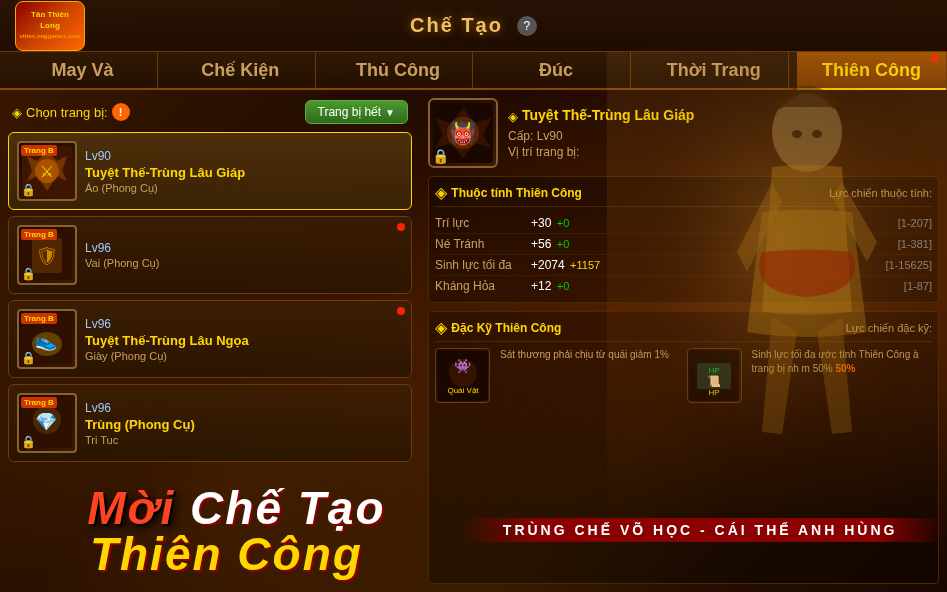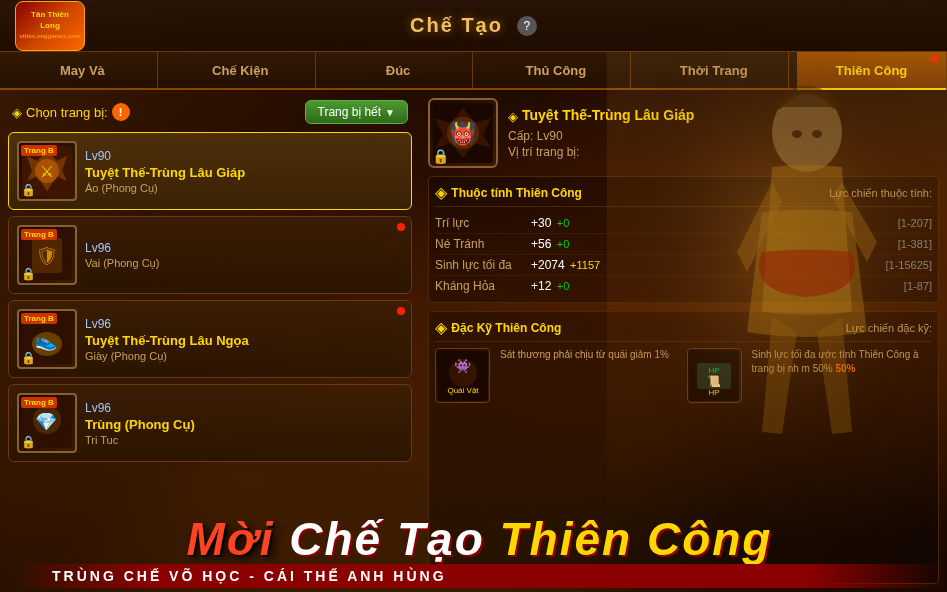--- a/index.html
+++ b/index.html
@@ -105,21 +105,21 @@
       display: flex;
       align-items: stretch;
       border-bottom: 2px solid #8b4500;
     }
 
     .tab {
       flex: 1;
       display: flex;
       align-items: center;
       justify-content: center;
-      font-size: 13px;
+      font-size: 18px;
       color: #c8a060;
       cursor: pointer;
       border-right: 1px solid #6b3a00;
       position: relative;
       font-weight: bold;
       margin-left: 8px;
     }
 
     .tab:first-child {
       border-left: none;
@@ -456,25 +456,25 @@
       bottom: 0;
       width: 340px;
       z-index: 3;
       overflow: hidden;
       pointer-events: none;
     }
 
     
     .bottom-banner {
       position: absolute;
-      bottom: 0; left: 12px; right: 0;
+      bottom: 0; left: 0; right: 0;
       height: 120px;
       z-index: 10;
       display: flex;
-      flex-direction: column;
+      flex-direction: row;
       align-items: center;
       justify-content: flex-end;
       pointer-events: none;
     }
 
     .main-banner-text {
       font-size: 46px;
       font-weight: 900;
       color: #fff;
       text-shadow: 3px 3px 0 #8b0000, -1px -1px 0 #8b0000, 2px 2px 8px rgba(0,0,0,0.8);
@@ -534,24 +534,24 @@
   </div>
 
   <div class="tab-bar">
     <div class="tab">
       <span>May Và</span>
     </div>
     <div class="tab">
       <span>Chế Kiện</span>
     </div>
     <div class="tab">
+      <span>Thủ Công</span>
+    </div>
+    <div class="tab">
       <span>Đúc</span>
-    </div>
-    <div class="tab">
-      <span>Thủ Công</span>
     </div>
     <div class="tab">
       <span>Thời Trang</span>
     </div>
     <div class="tab active">
       <span>Thiên Công</span>
       <span style="position:absolute; top:3px; right:8px; width:7px; height:7px; background:#ff2200; border-radius:50; display:block; border-radius:50%;"></span>
     </div>
   </div>
 

